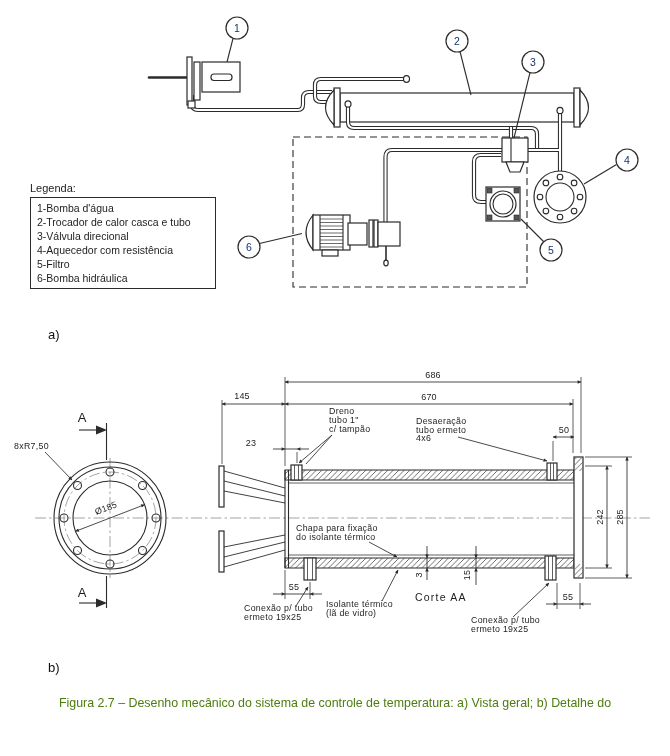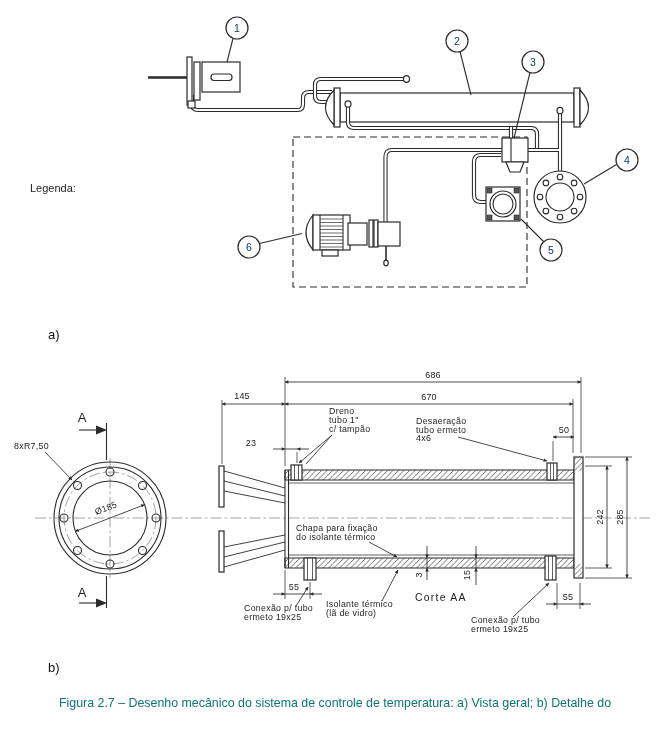--- a/index.html
+++ b/index.html
@@ -6,21 +6,21 @@
   .page{position:relative;width:670px;height:756px;background:#fff;overflow:hidden;
         font-family:"Liberation Sans",sans-serif;color:#222;}
   .page svg{position:absolute;left:0;top:0;}
   .legend{position:absolute;left:30px;top:182px;}
   .legend-title{font-size:11px;color:#1d1d1d;margin-bottom:3px;}
   .legend-box{border:1.6px solid #2b2b2b;padding:3px 6px;width:172px;}
   .legend-box div{font-size:10.5px;line-height:14px;color:#1d1d1d;white-space:nowrap;}
   .vlabel{position:absolute;left:48px;font-size:13px;color:#111;}
   .vlabel.a{top:327px;} .vlabel.b{top:660px;}
   .caption{position:absolute;left:0;right:0;top:692px;text-align:center;
-           font-size:12.4px;line-height:22px;color:#0f766e;}
+           font-size:12.4px;line-height:22px;color:#4d7c0f;}
   
   .ol{stroke:#2b2b2b;stroke-width:1.1;fill:none;}
   .fw{fill:#fff;stroke:#2b2b2b;stroke-width:1.2;}
   .thin{stroke:#2b2b2b;stroke-width:0.75;fill:none;}
   .dim{stroke:#2b2b2b;stroke-width:0.85;fill:none;}
   .pipe-o{stroke:#2b2b2b;stroke-width:4.2;fill:none;}
   .pipe-i{stroke:#fff;stroke-width:2.1;fill:none;}
   .dashbox{stroke:#2b2b2b;stroke-width:1.1;fill:none;stroke-dasharray:7 4;}
   .cl{stroke:#999;stroke-width:0.9;fill:none;stroke-dasharray:11 3 2.5 3;}
   .dtx{font:9px "Liberation Sans",sans-serif;fill:#1d1d1d;letter-spacing:0.2px;}
@@ -344,20 +344,28 @@
       <text class="atx" x="471" y="632">ermeto 19x25</text>
       <path class="dim" d="M513,617 L549,583" marker-end="url(#arr)"></path>
 
       <text class="cortetx" x="415" y="601">Corte AA</text>
     </g>
   </g>
 </svg>
 
 <div class="legend">
   <div class="legend-title">Legenda:</div>
+  <div class="legend-box">
+    <div>1-Bomba d'água</div>
+    <div>2-Trocador de calor casca e tubo</div>
+    <div>3-Válvula direcional</div>
+    <div>4-Aquecedor com resistência</div>
+    <div>5-Filtro</div>
+    <div>6-Bomba hidráulica</div>
+  </div>
 </div>
 
 <div class="vlabel a">a)</div>
 <div class="vlabel b">b)</div>
 
 <div class="caption">
   <div>Figura 2.7 – Desenho mecânico do sistema de controle de temperatura: a) Vista geral; b) Detalhe do</div>
 </div>
 
 </div>

